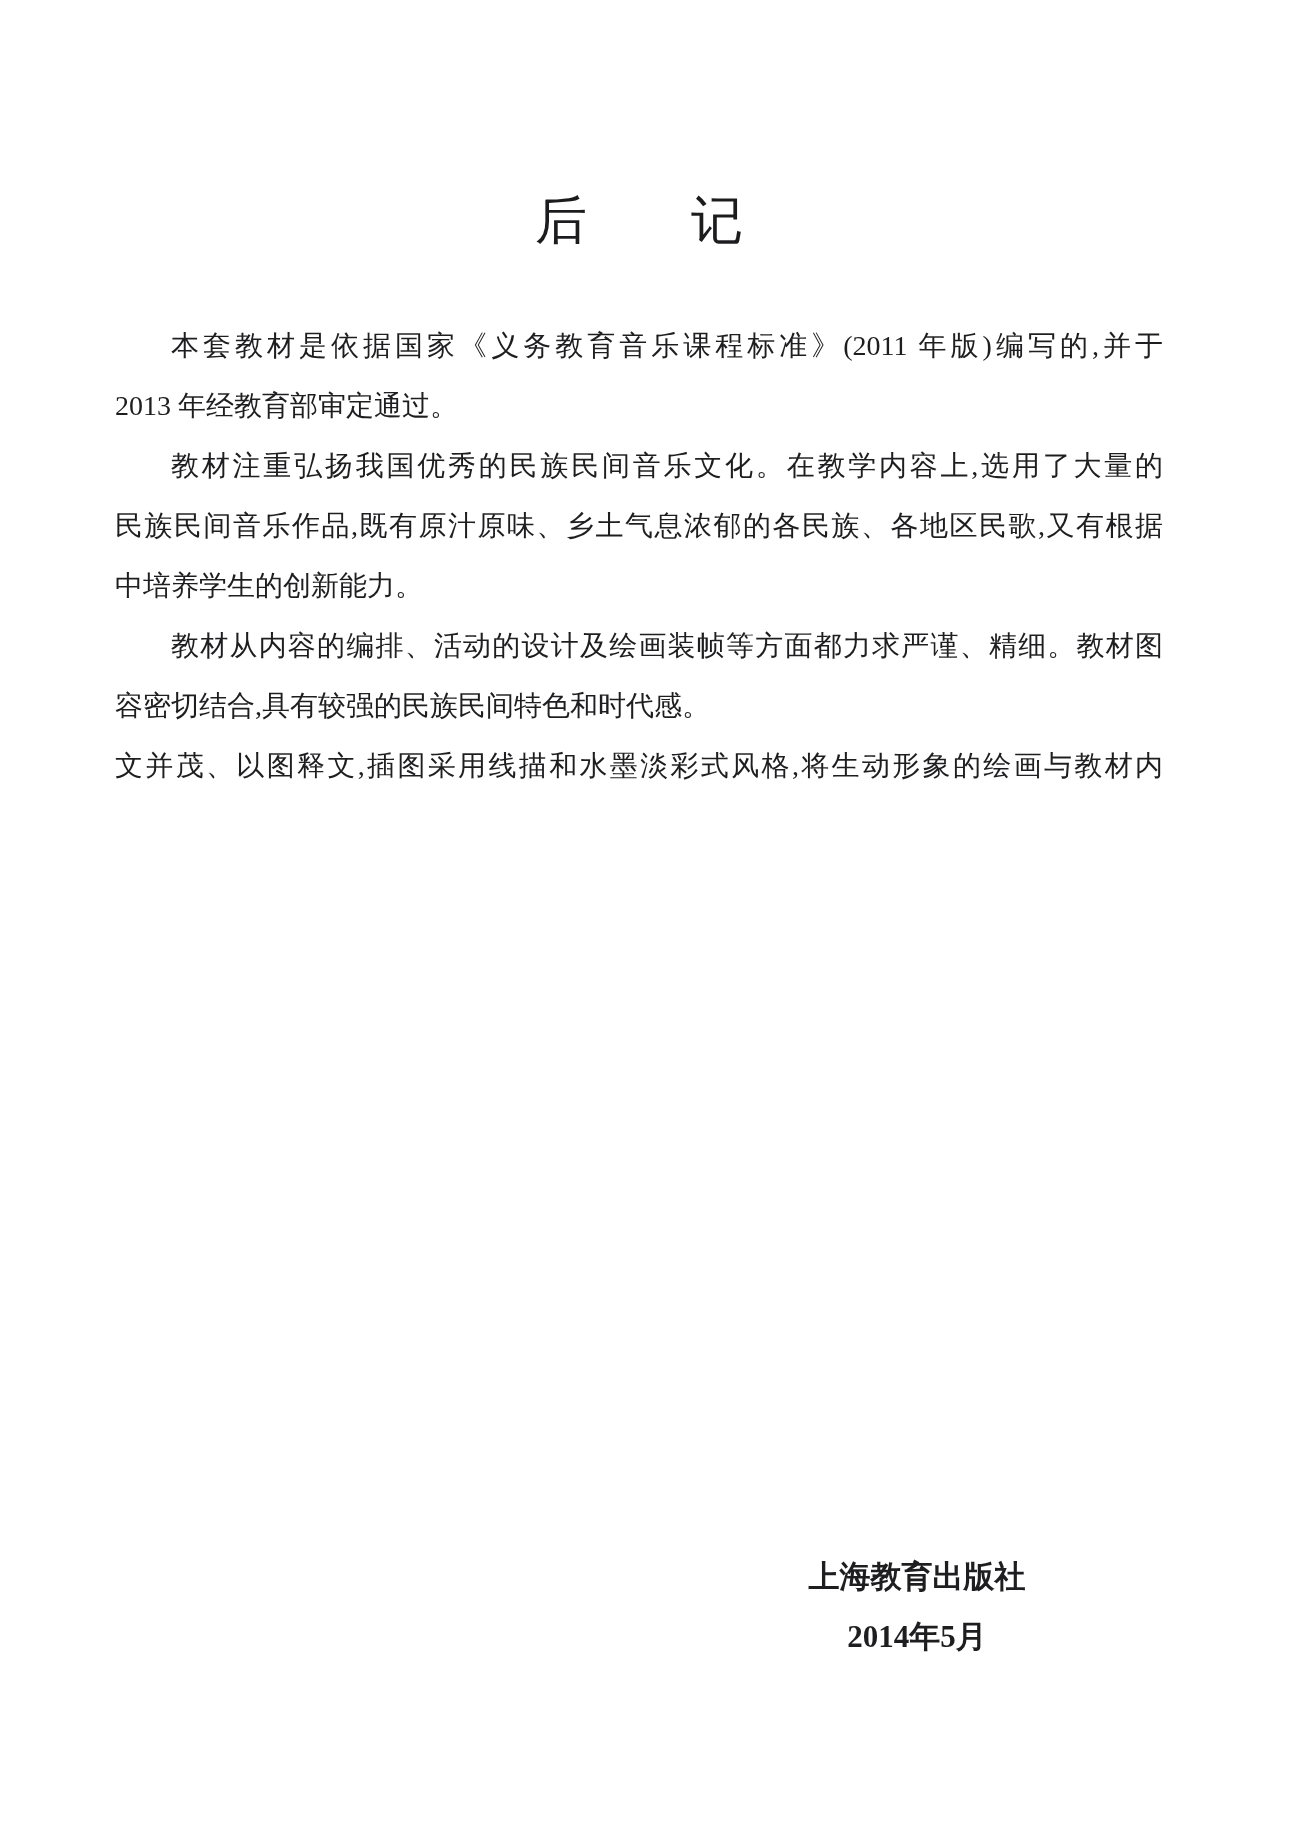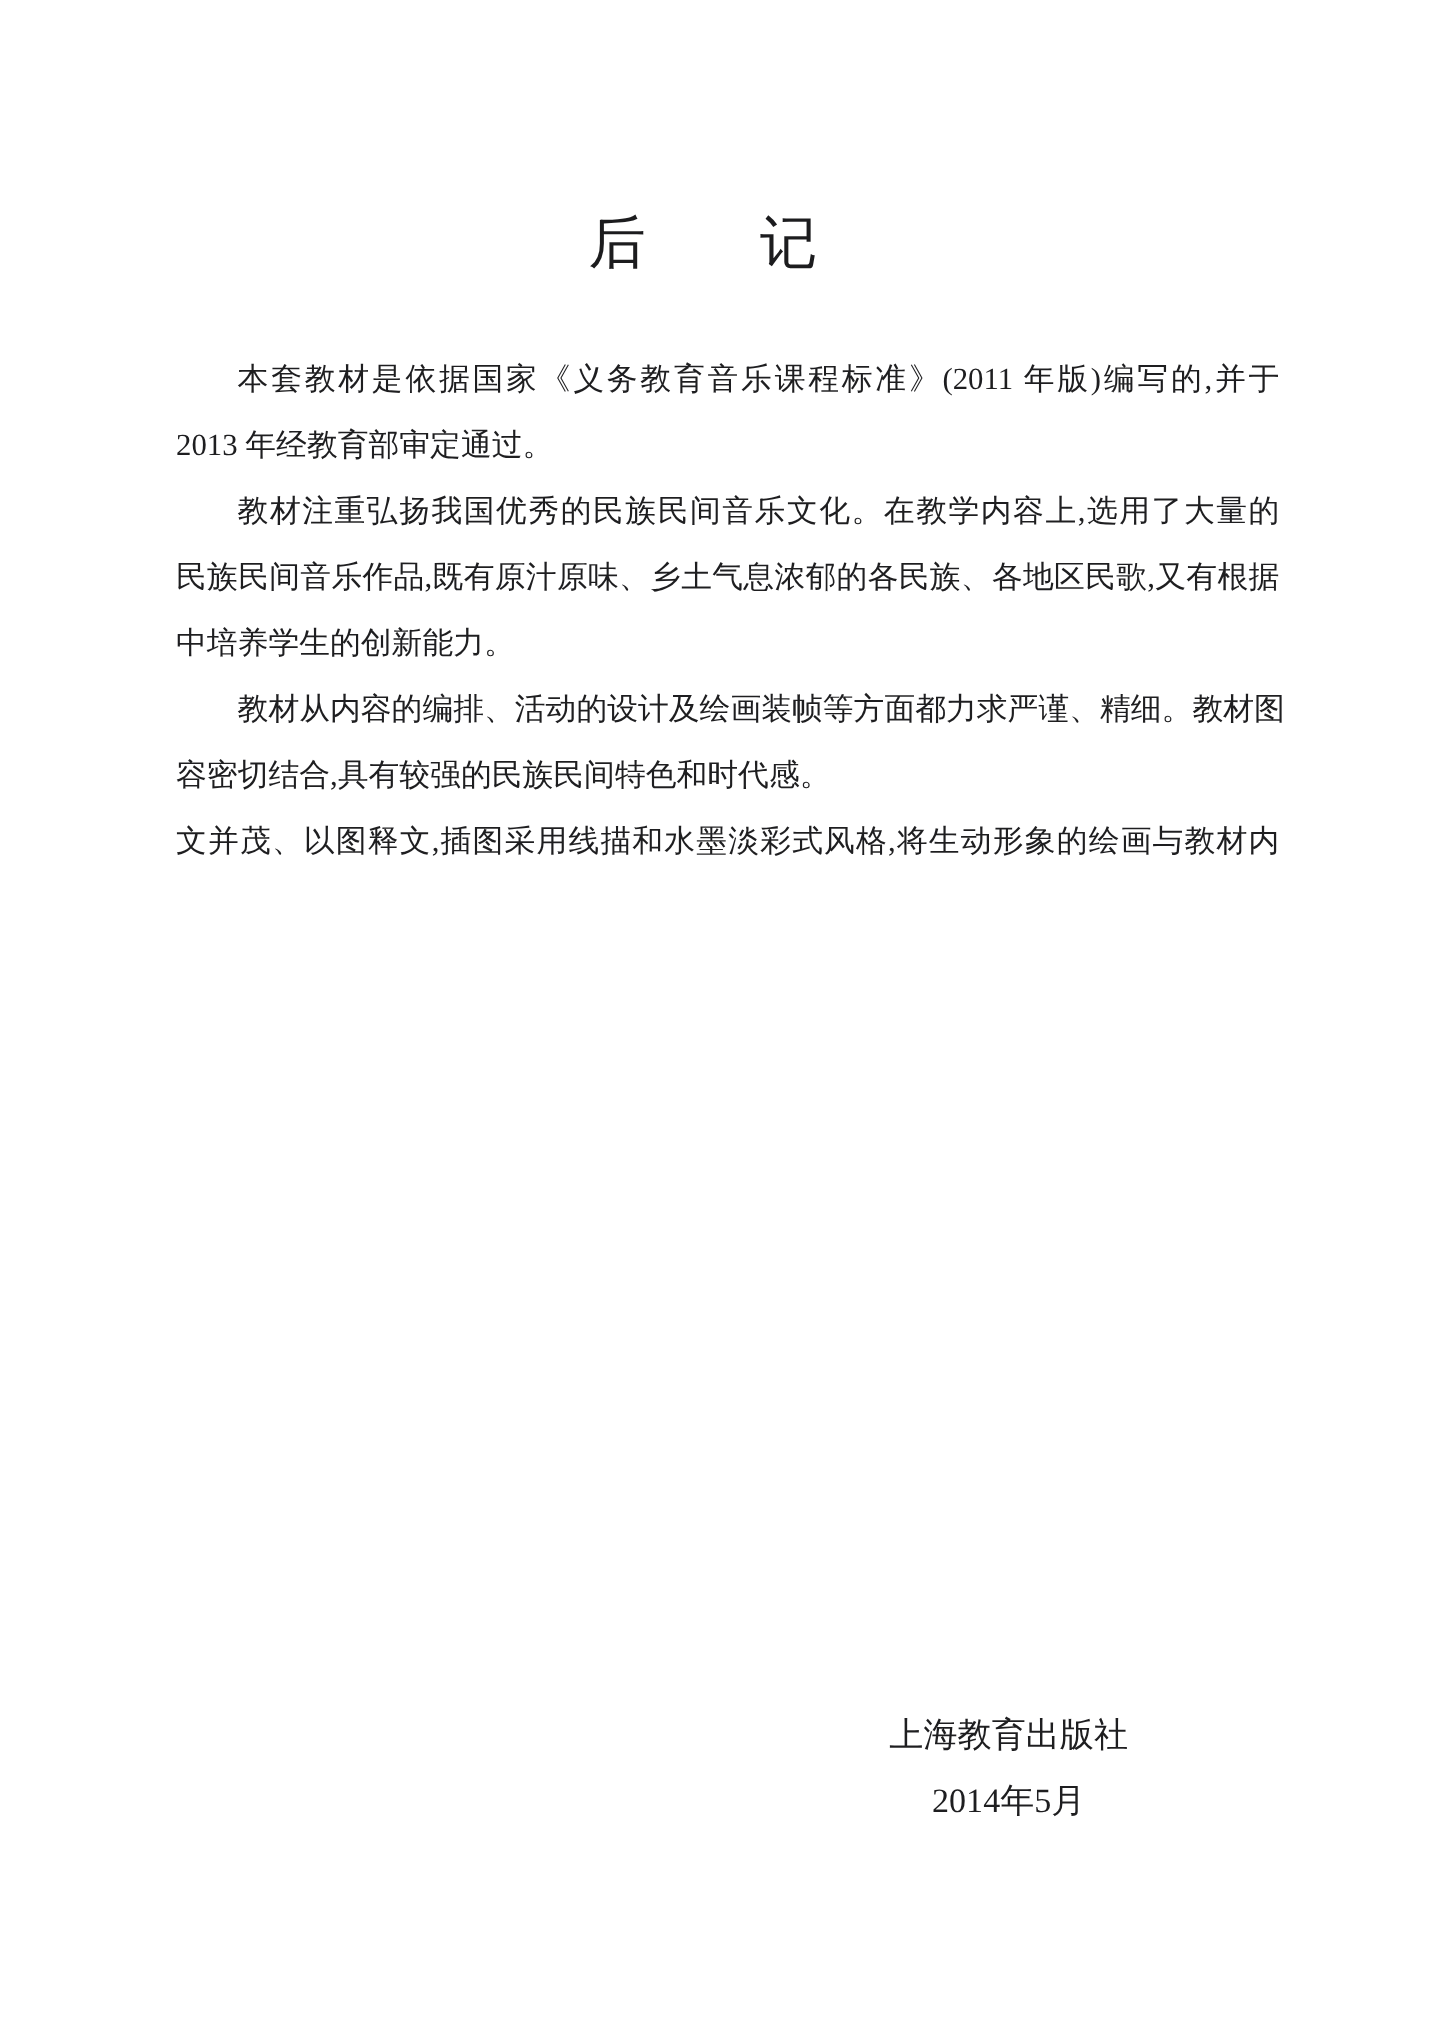--- a/index.html
+++ b/index.html
@@ -40,37 +40,37 @@
     width: 1048px;
   }
   .line {
     height: 60px;
     line-height: 60px;
     font-size: 28px;
     color: #1e1e20;
     text-align: justify;
     text-align-last: justify;
     white-space: nowrap;
-    margin-left: 45px;
   }
   .line.first-line {
     text-indent: 2em;
   }
   .line.last-line {
     text-align: center;
     text-align-last: left;
   }
   .signature {
     position: absolute;
     top: 1547px;
     left: 697px;
     width: 440px;
     text-align: center;
     font-size: 31px;
     color: #1e1e20;
+    font-weight: bold;
   }
   .signature .sig-line {
     height: 60px;
     line-height: 60px;
   }
 </style>
 </head>
 <body>
 
 <div class="page">

